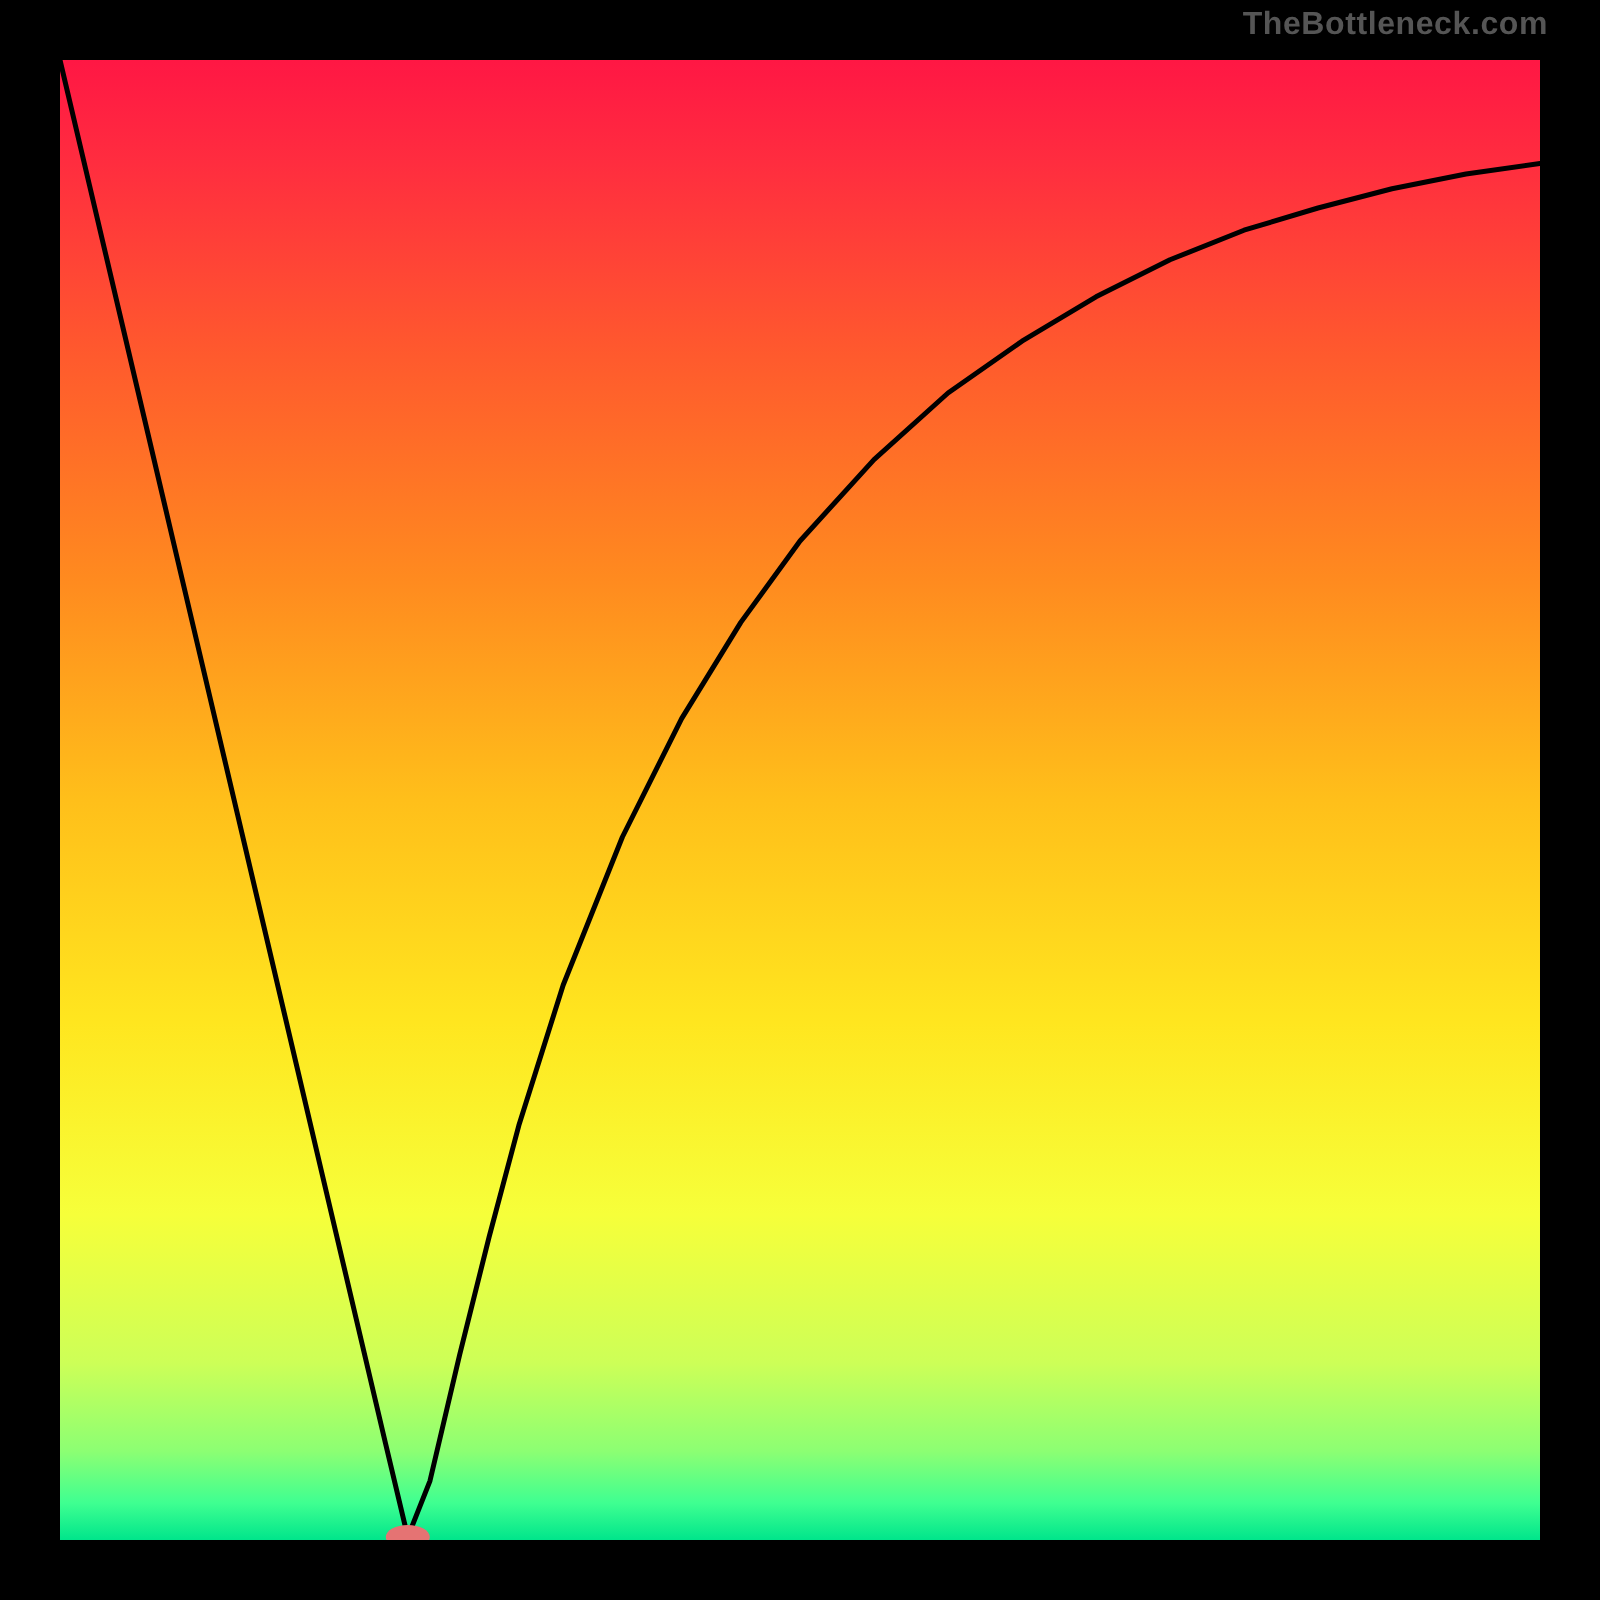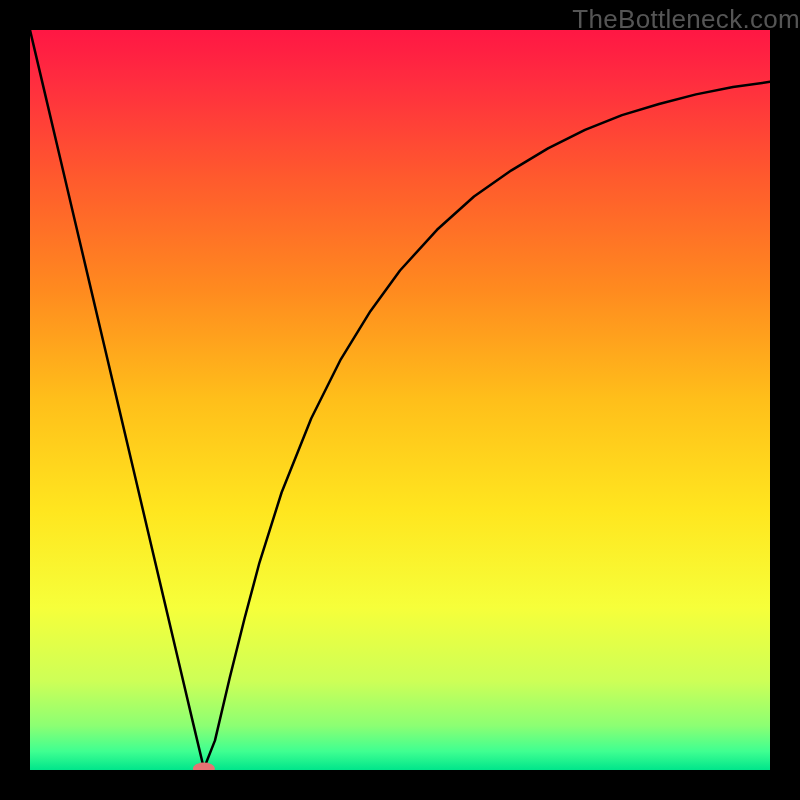--- a/index.html
+++ b/index.html
@@ -20,24 +20,24 @@
   .plot {
     position: absolute;
     left: 30px;
     top: 30px;
     width: 740px;
     height: 740px;
   }
   .watermark {
     position: absolute;
     top: 4px;
-    right: 0;
+    right: 26px;
     color: #555;
-    font-size: 26px;
-    font-weight: 400;
+    font-size: 16px;
+    font-weight: 700;
     letter-spacing: 0.3px;
     user-select: none;
   }
 </style>
 </head>
 <body>
 
 <div class="frame">
   <div class="watermark">TheBottleneck.com</div>
 

